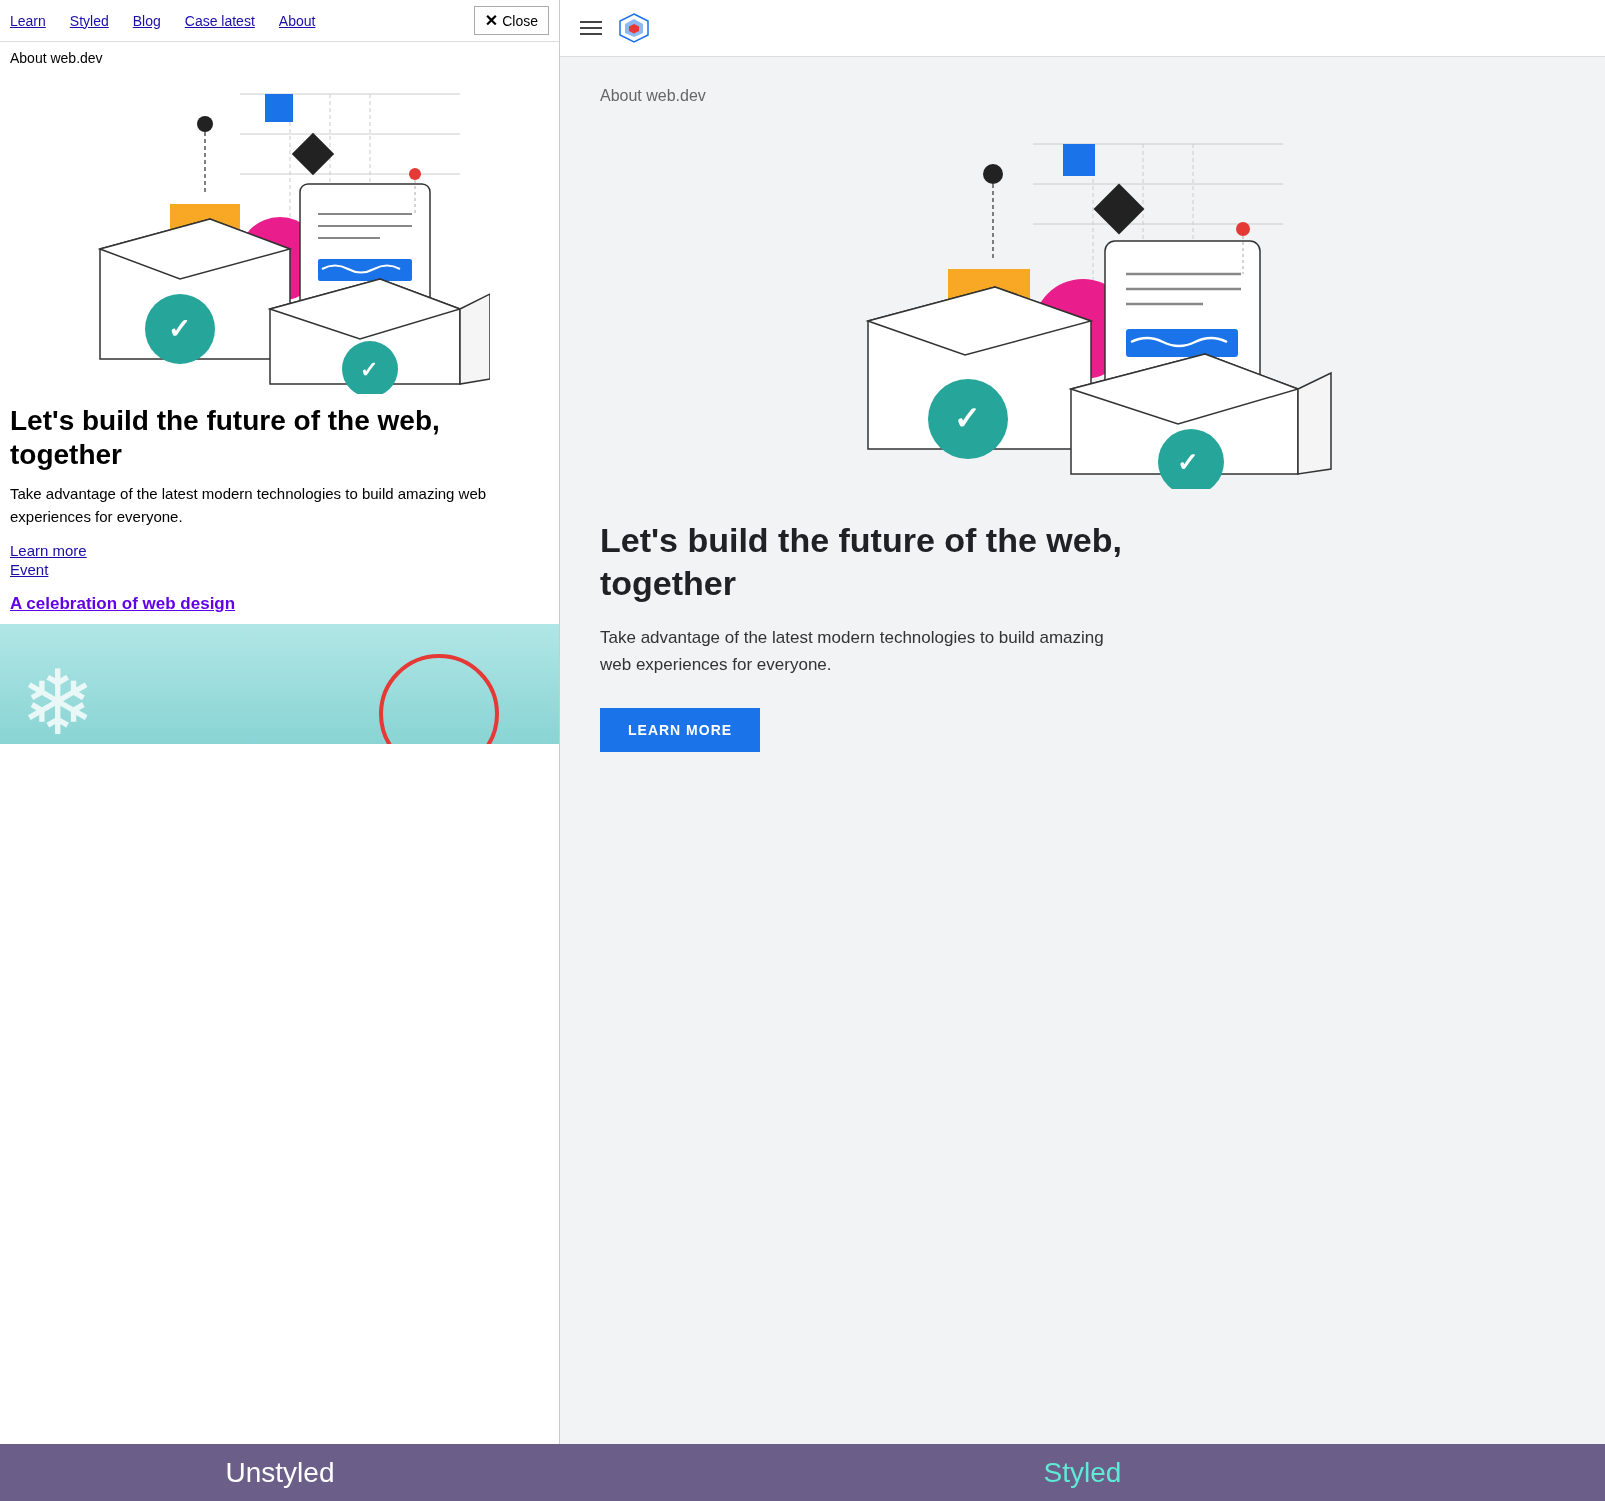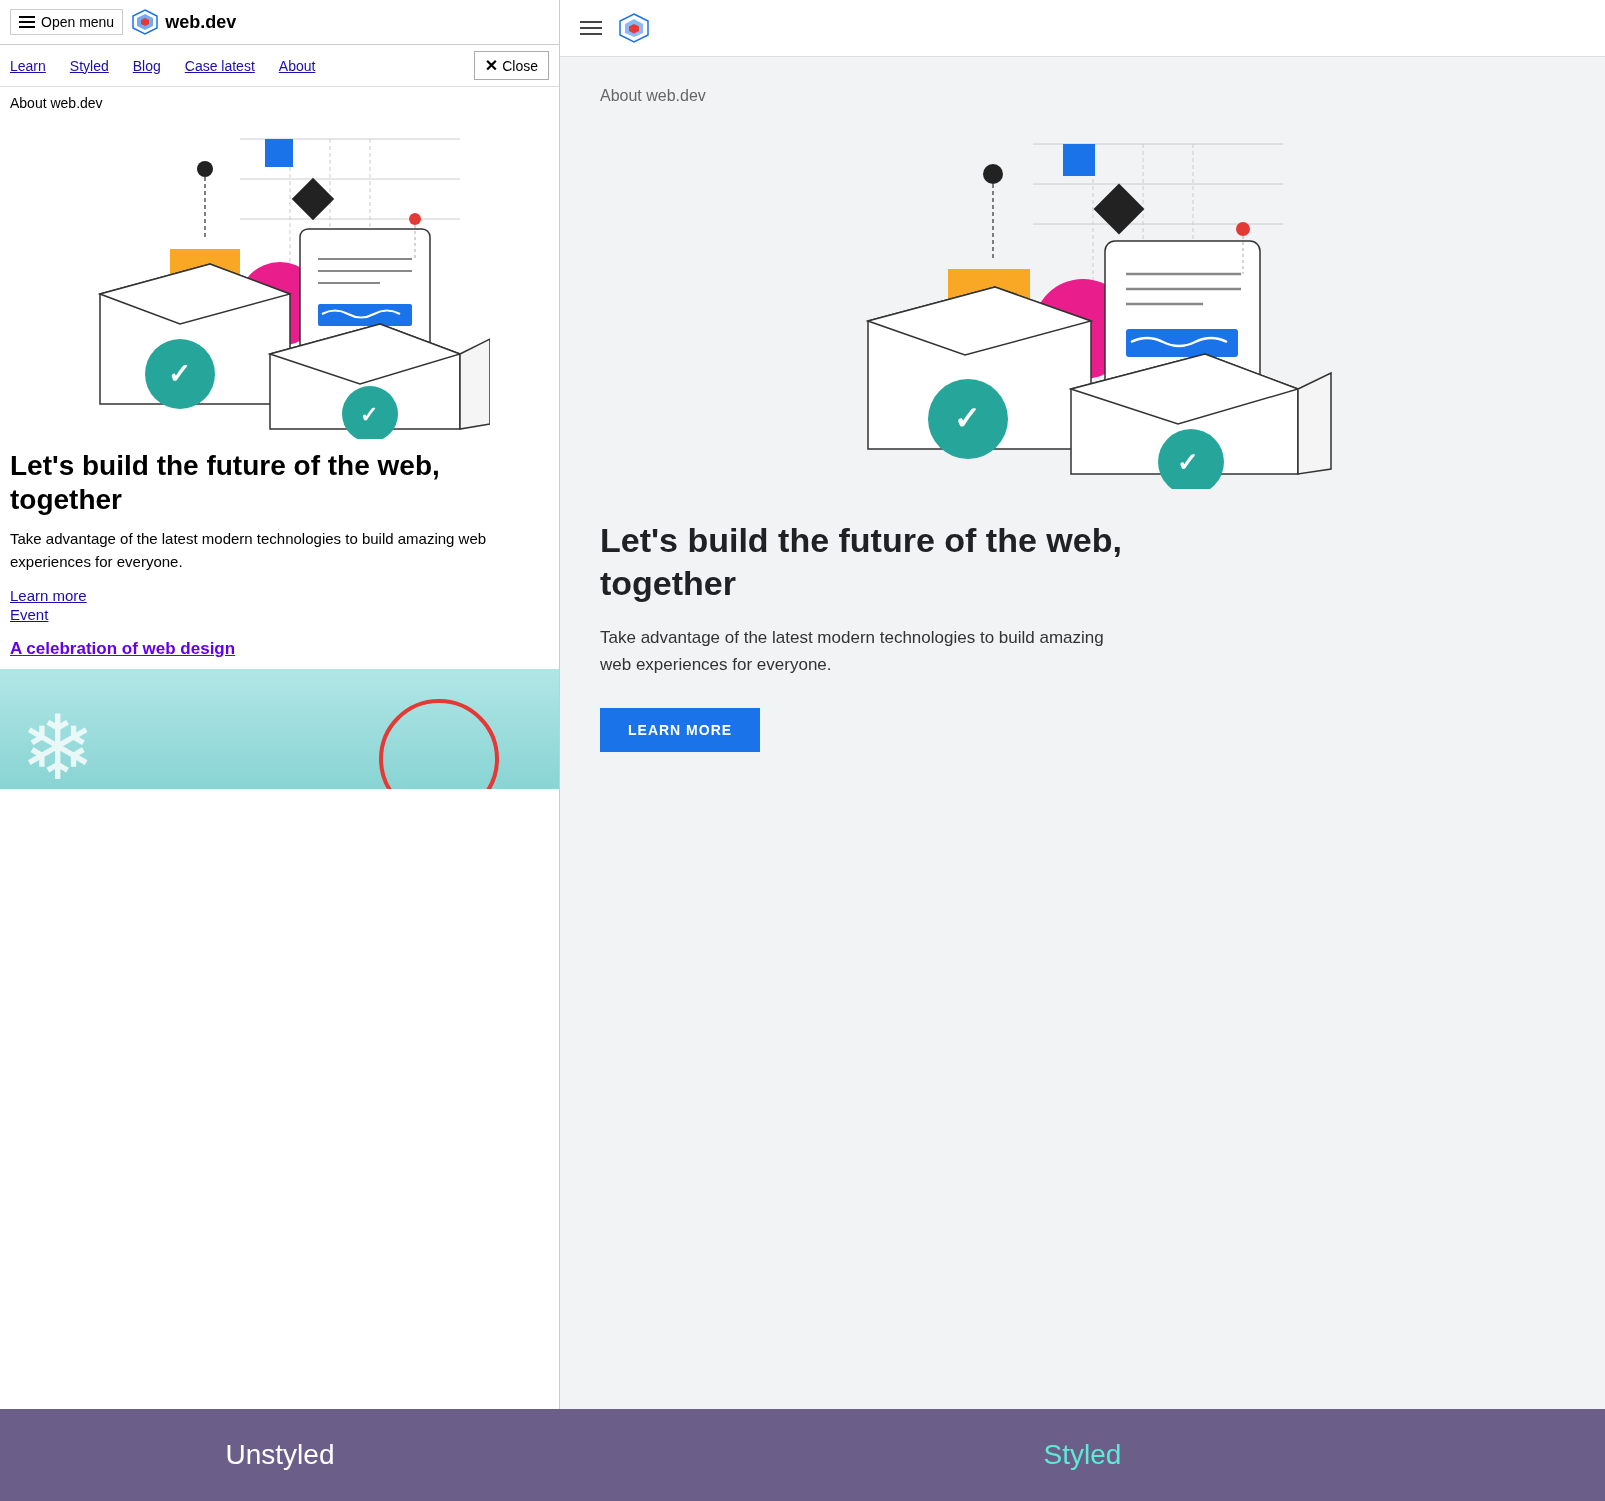--- a/index.html
+++ b/index.html
@@ -275,21 +275,21 @@
       font-size: 14px;
       font-weight: bold;
       letter-spacing: 1px;
       cursor: pointer;
       text-transform: uppercase;
     }
 
     
     .bottom-labels {
       display: flex;
-      height: 92px;
+      height: 57px;
     }
 
     .label-unstyled {
       width: 560px;
       background: #6b5f8a;
       display: flex;
       align-items: center;
       justify-content: center;
       color: white;
       font-size: 28px;
@@ -307,38 +307,20 @@
       font-weight: 300;
     }
   </style>
 </head>
 <body>
 
 <div class="main-content">
 
   <div class="left-panel">
 
-    <div class="left-header">
-      <button class="hamburger-btn">
-        <div class="hamburger-lines">
-          <span></span>
-            <span></span>
-            <span></span>
-        </div>
-        <span>Open menu</span>
-      </button>
-      <div class="logo-area">
-        <svg class="logo-icon" viewBox="0 0 28 28">
-          <polygon points="14,2 26,8 26,20 14,26 2,20 2,8" fill="none" stroke="#1a73e8" stroke-width="1.5"></polygon>
-          <polygon points="14,6 22,10 22,18 14,22 6,18 6,10" fill="#1a73e8" opacity="0.6"></polygon>
-          <polygon points="14,10 18,12 18,16 14,18 10,16 10,12" fill="#e53935"></polygon>
-        </svg>
-        <span class="logo-text">web.dev</span>
-      </div>
-    </div>
 
     <div class="nav-bar">
       <a>Learn</a>
       <a>Styled</a>
       <a>Blog</a>
       <a>Case latest</a>
       <a>About</a>
       <button class="close-btn">
         <span class="close-x">✕</span>
         <span>Close</span>

